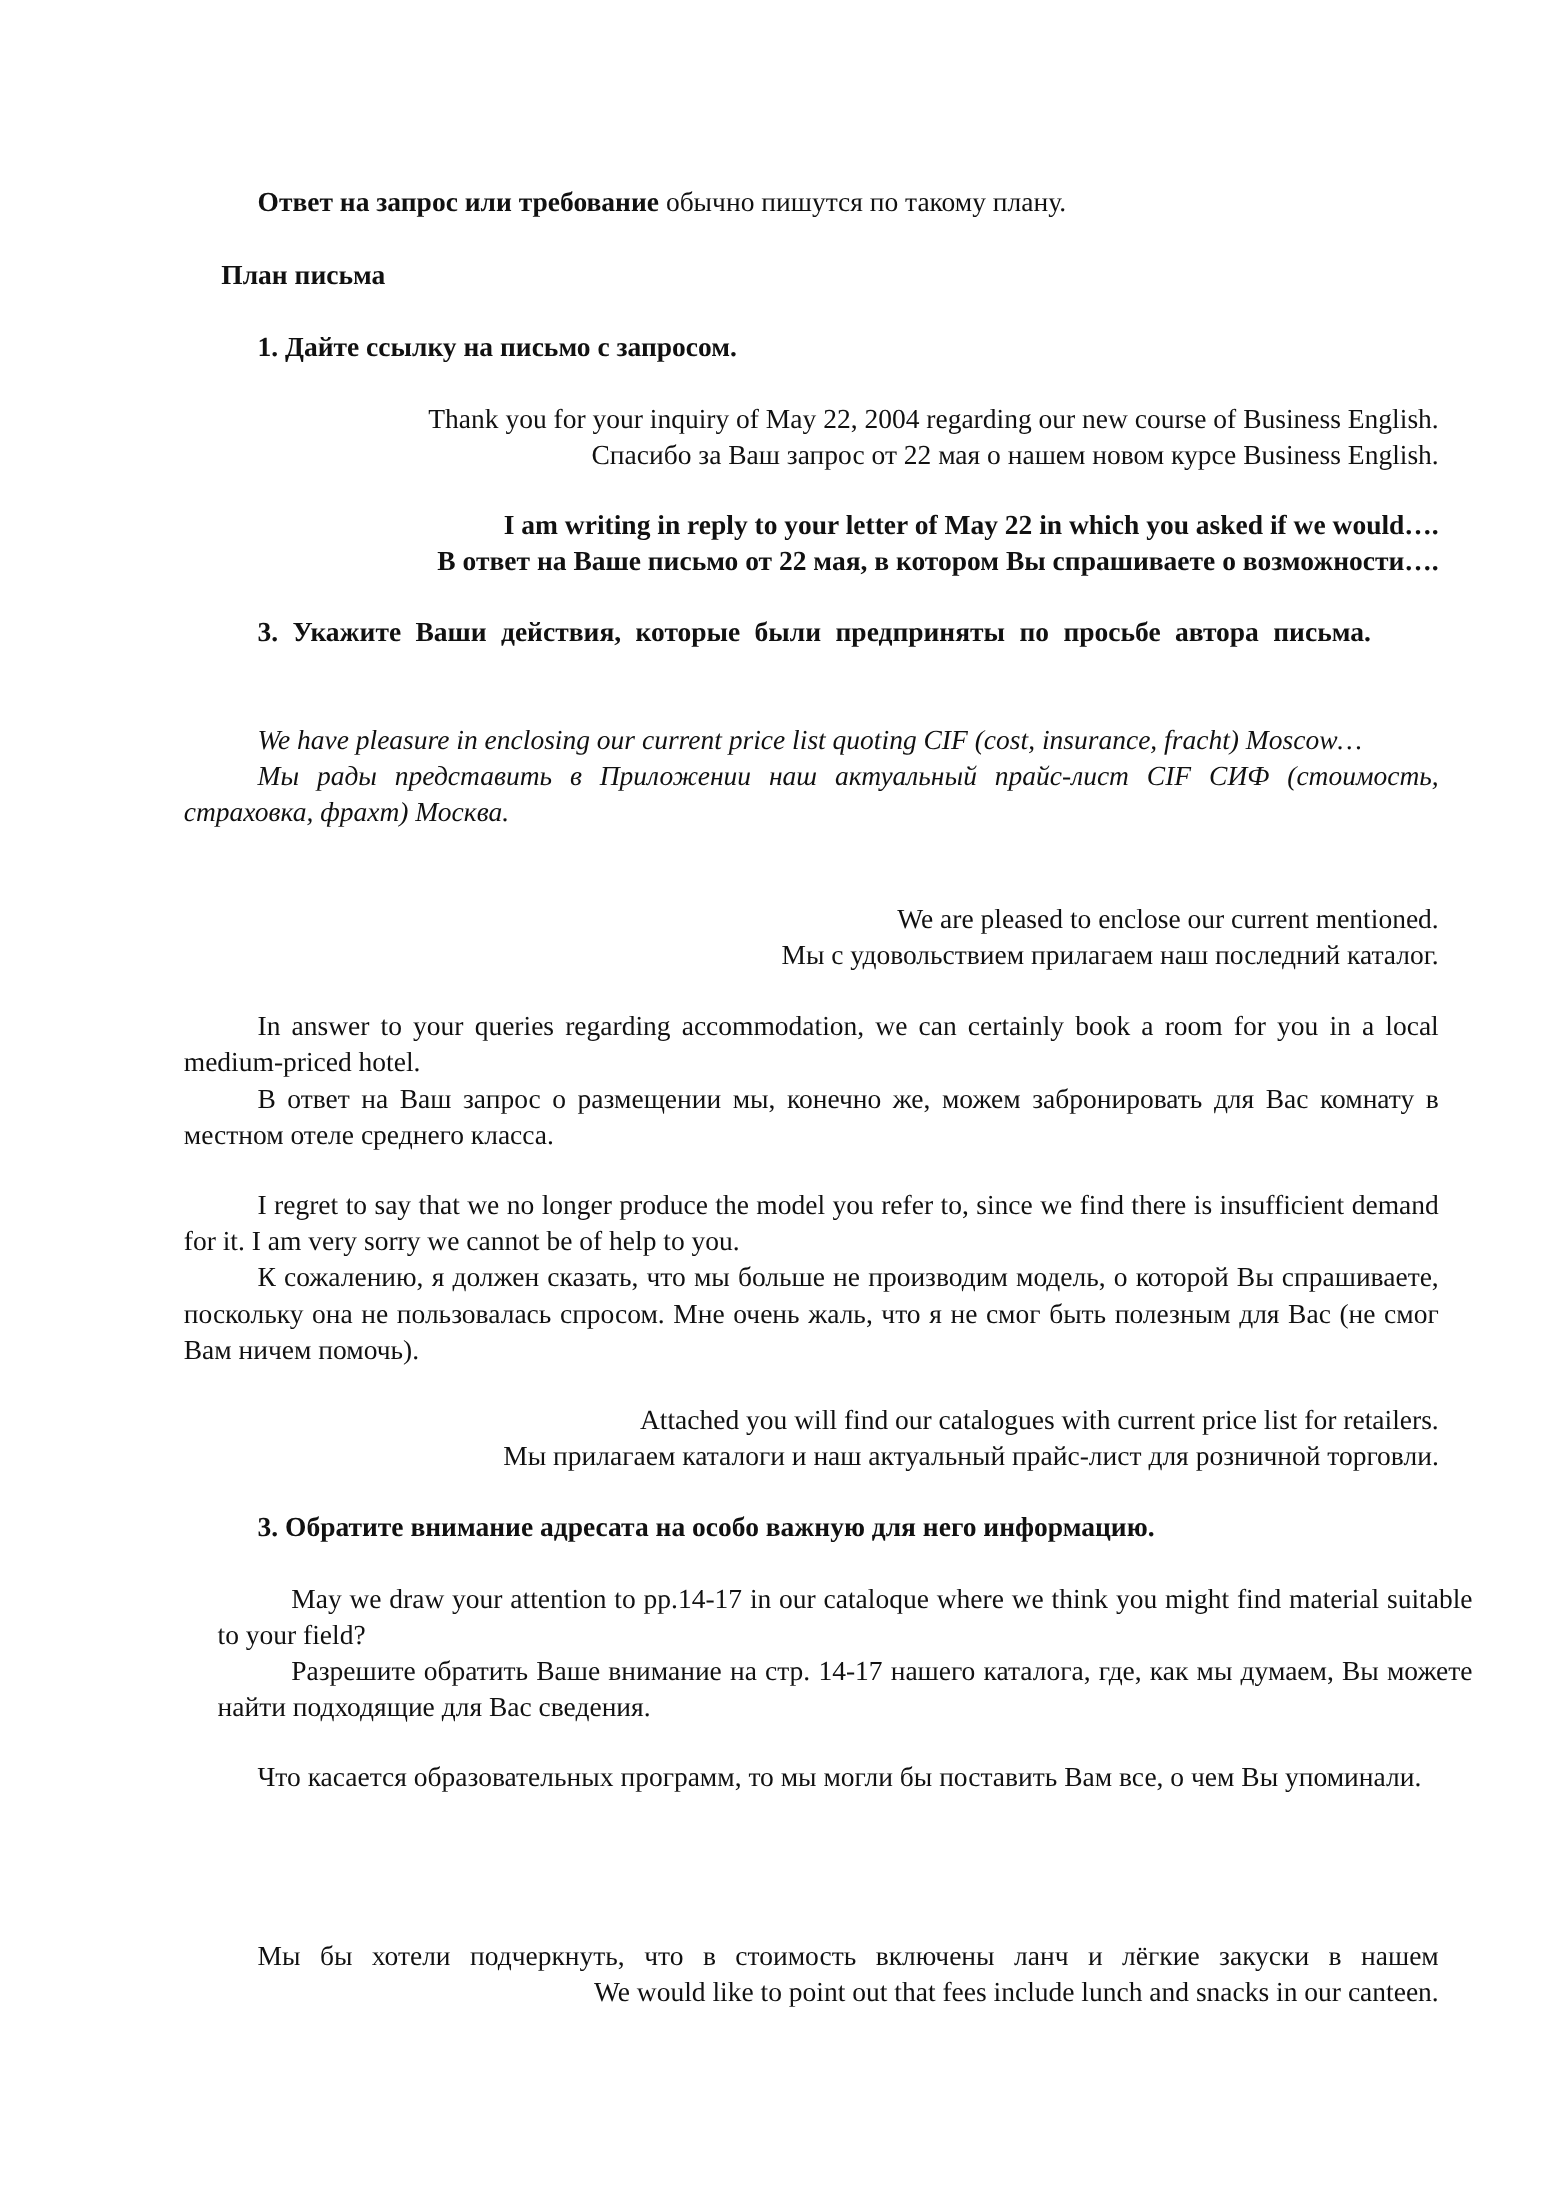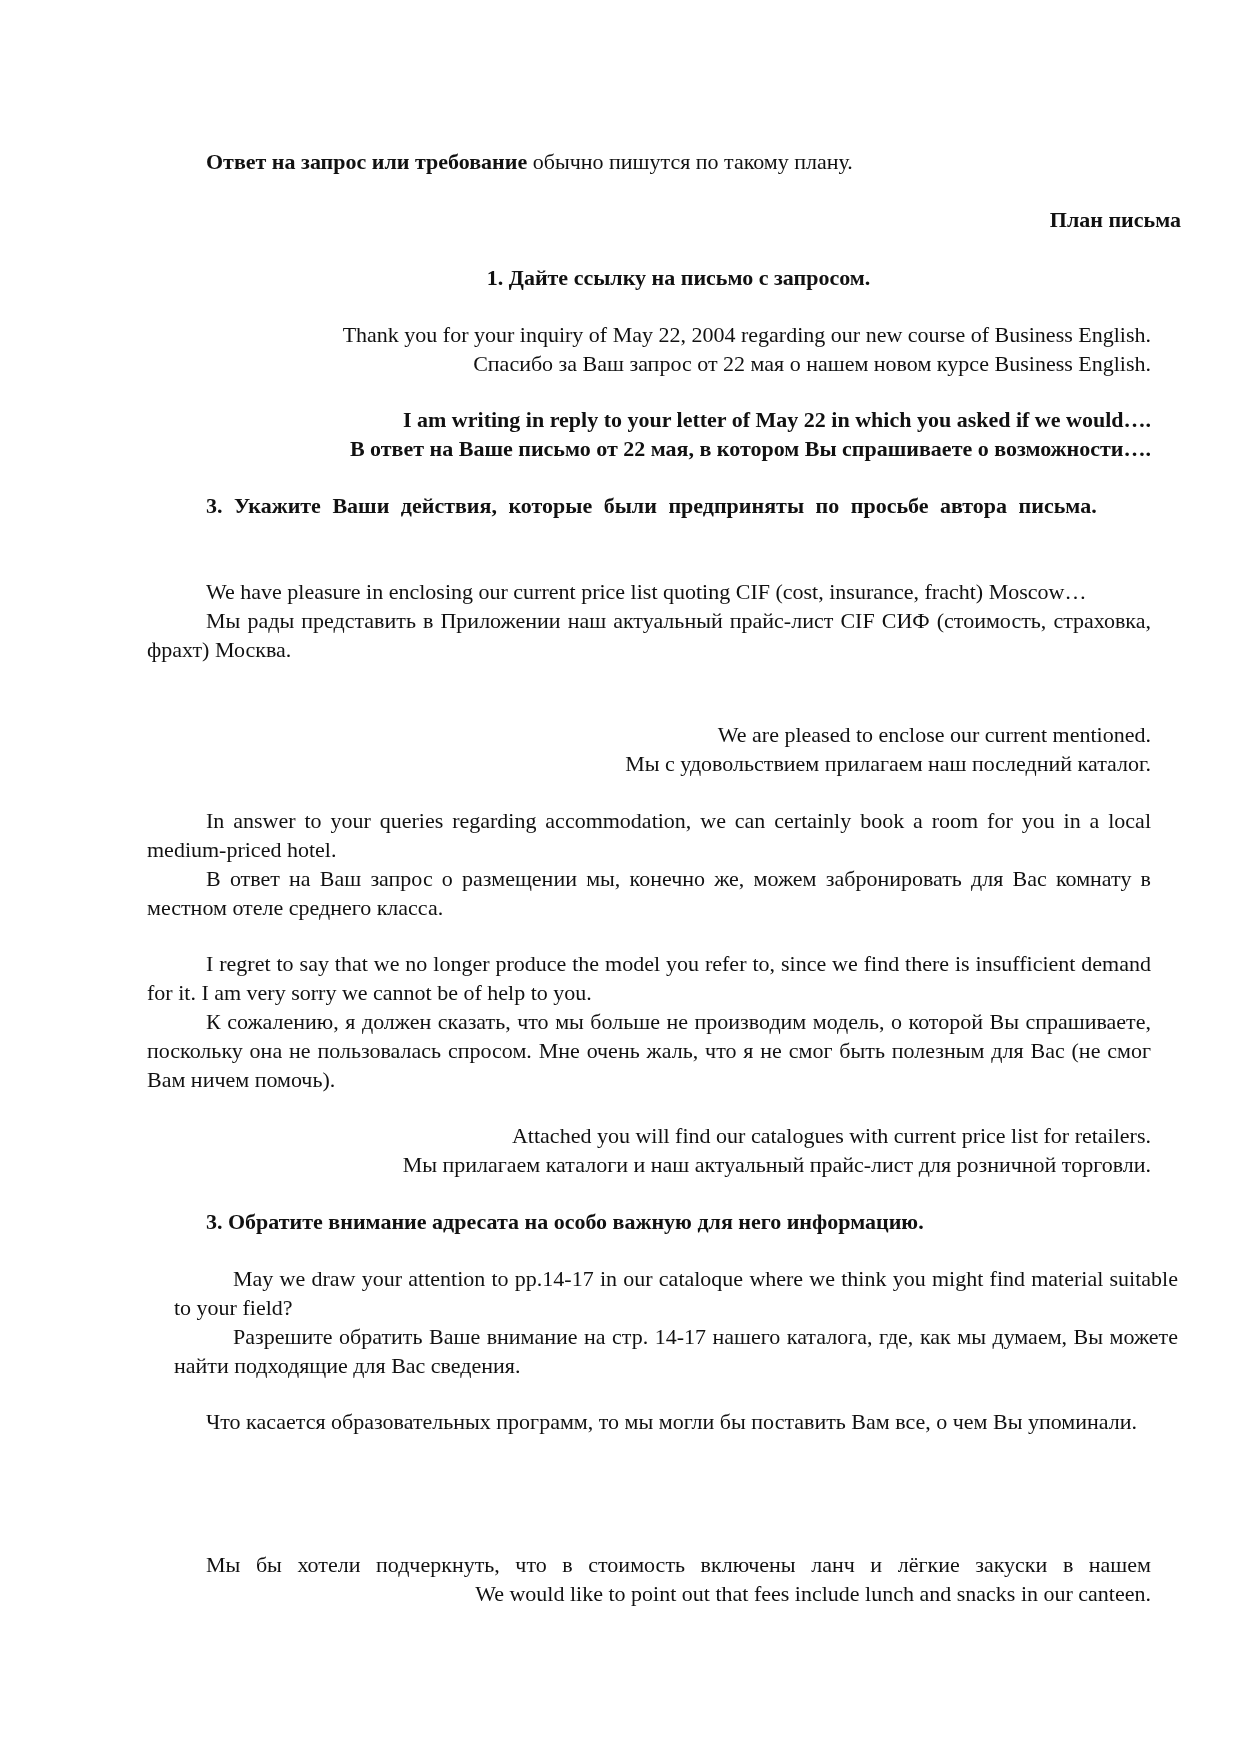--- a/index.html
+++ b/index.html
@@ -38,58 +38,58 @@
       margin: 0;
     }
     .line {
       display: block;
       white-space: nowrap;
       margin: 0;
       text-align: right;
     }
     .bold { font-weight: bold; }
     .center {
-      text-align: right;
+      text-align: left;
     }
     .heading-just {
       text-indent: 59px;
       text-align: justify;
       font-weight: bold;
       margin: 0;
       word-spacing: 6px;
     }
   </style>
 </head>
 <body>
 
 <div class="page">
 
   <div class="block indent-only" style="top:147px;">
     <span class="bold">Ответ на запрос или требование</span><span> обычно пишутся по такому плану.</span>
   </div>
 
   <div class="block center bold" style="top:205px; left:30px;">План письма</div>
 
-  <div class="block indent-only bold" style="top:263px;text-align:center;">1. Дайте ссылку на письмо с запросом.</div>
+  <div class="block indent-only bold" style="top:263px;">1. Дайте ссылку на письмо с запросом.</div>
 
   <div class="block indent-only" style="top:320px;">
     <span class="line">Thank you for your inquiry of May 22, 2004 regarding our new course of Business English.</span>
     <span class="line">Спасибо за Ваш запрос от 22 мая о нашем новом курсе Business English.</span>
   </div>
 
   <div class="block indent-only" style="top:405px;font-weight:bold;">
     <span class="line">I am writing in reply to your letter of May 22 in which you asked if we would….</span>
     <span class="line">В ответ на Ваше письмо от 22 мая, в котором Вы спрашиваете о возможности….</span>
   </div>
 
   <div class="block" style="top:491px;">
     <p class="heading-just">3. Укажите Ваши действия, которые были предприняты по просьбе автора письма.</p>
   </div>
 
-  <div class="block" style="top:577px;">
+  <div class="block" style="top:577px;font-style:italic;">
     <p class="para">We have pleasure in enclosing our current price list quoting CIF (cost, insurance, fracht) Moscow…</p>
     <p class="para">Мы рады представить в Приложении наш актуальный прайс-лист CIF СИФ (стоимость, страховка, фрахт) Москва.</p>
   </div>
 
   <div class="block indent-only" style="top:720px;">
     <span class="line">We are pleased to enclose our current mentioned.</span>
     <span class="line">Мы с удовольствием прилагаем наш последний каталог.</span>
   </div>
 
   <div class="block" style="top:806px;">

